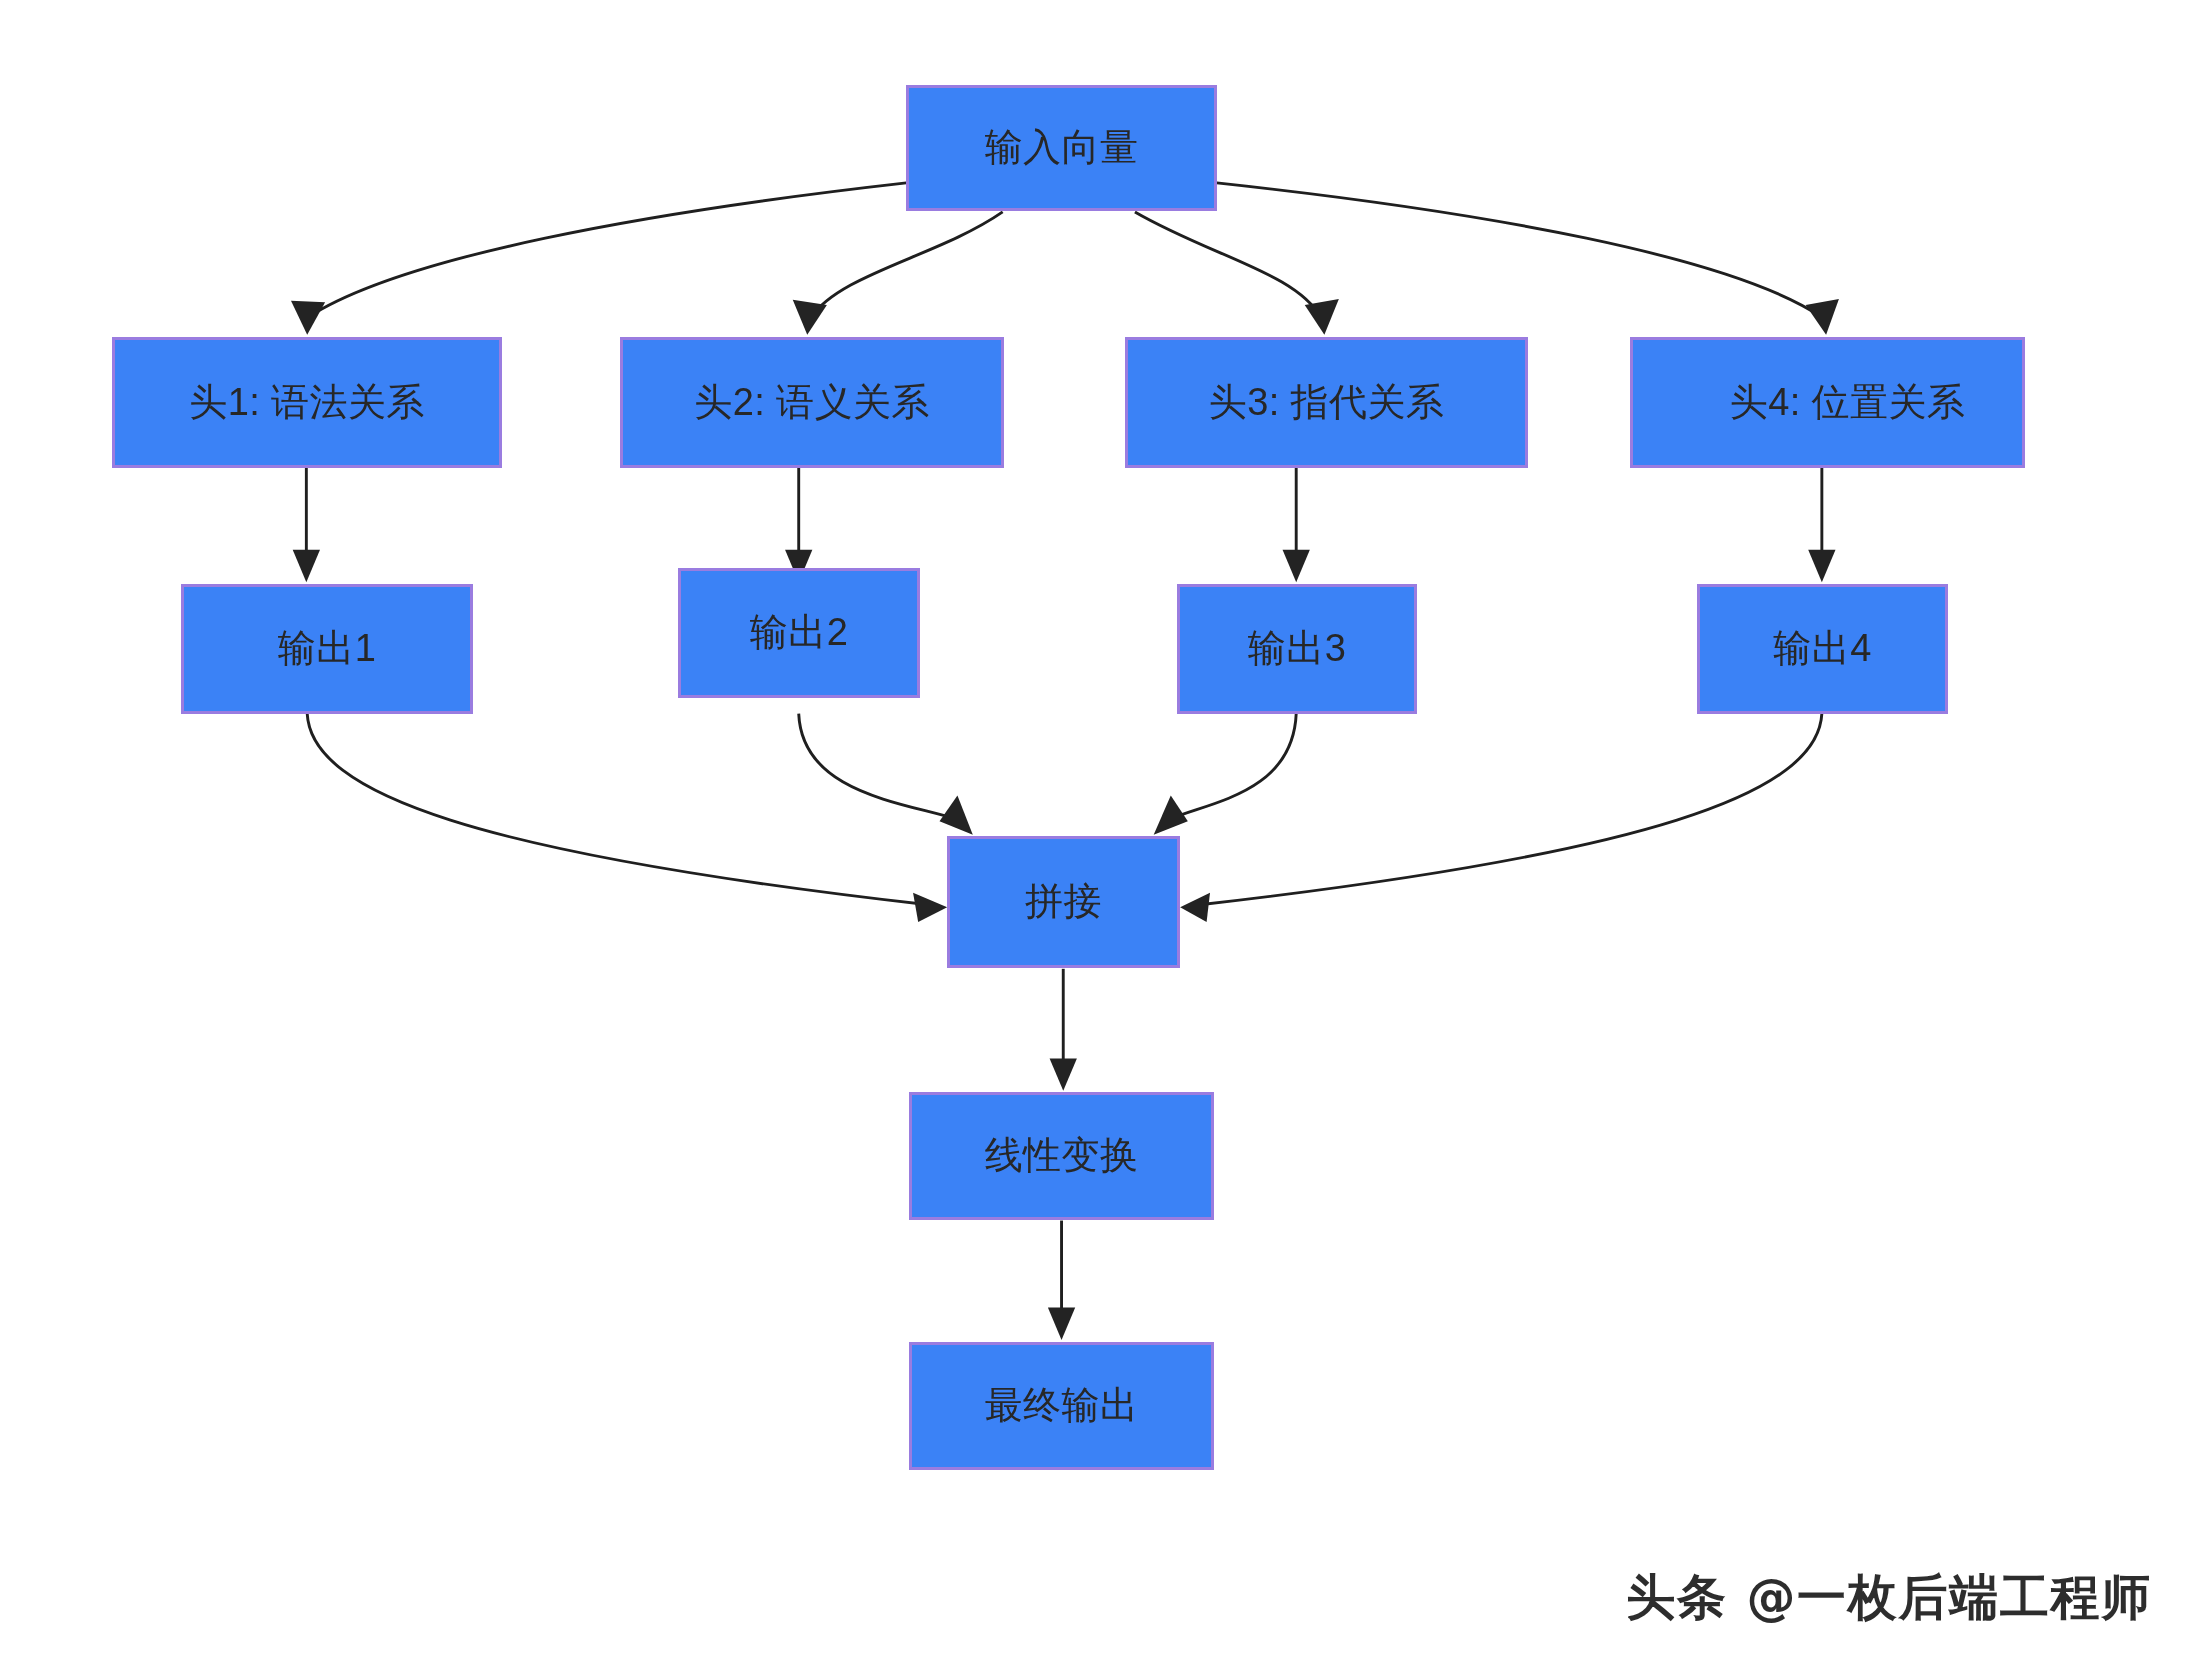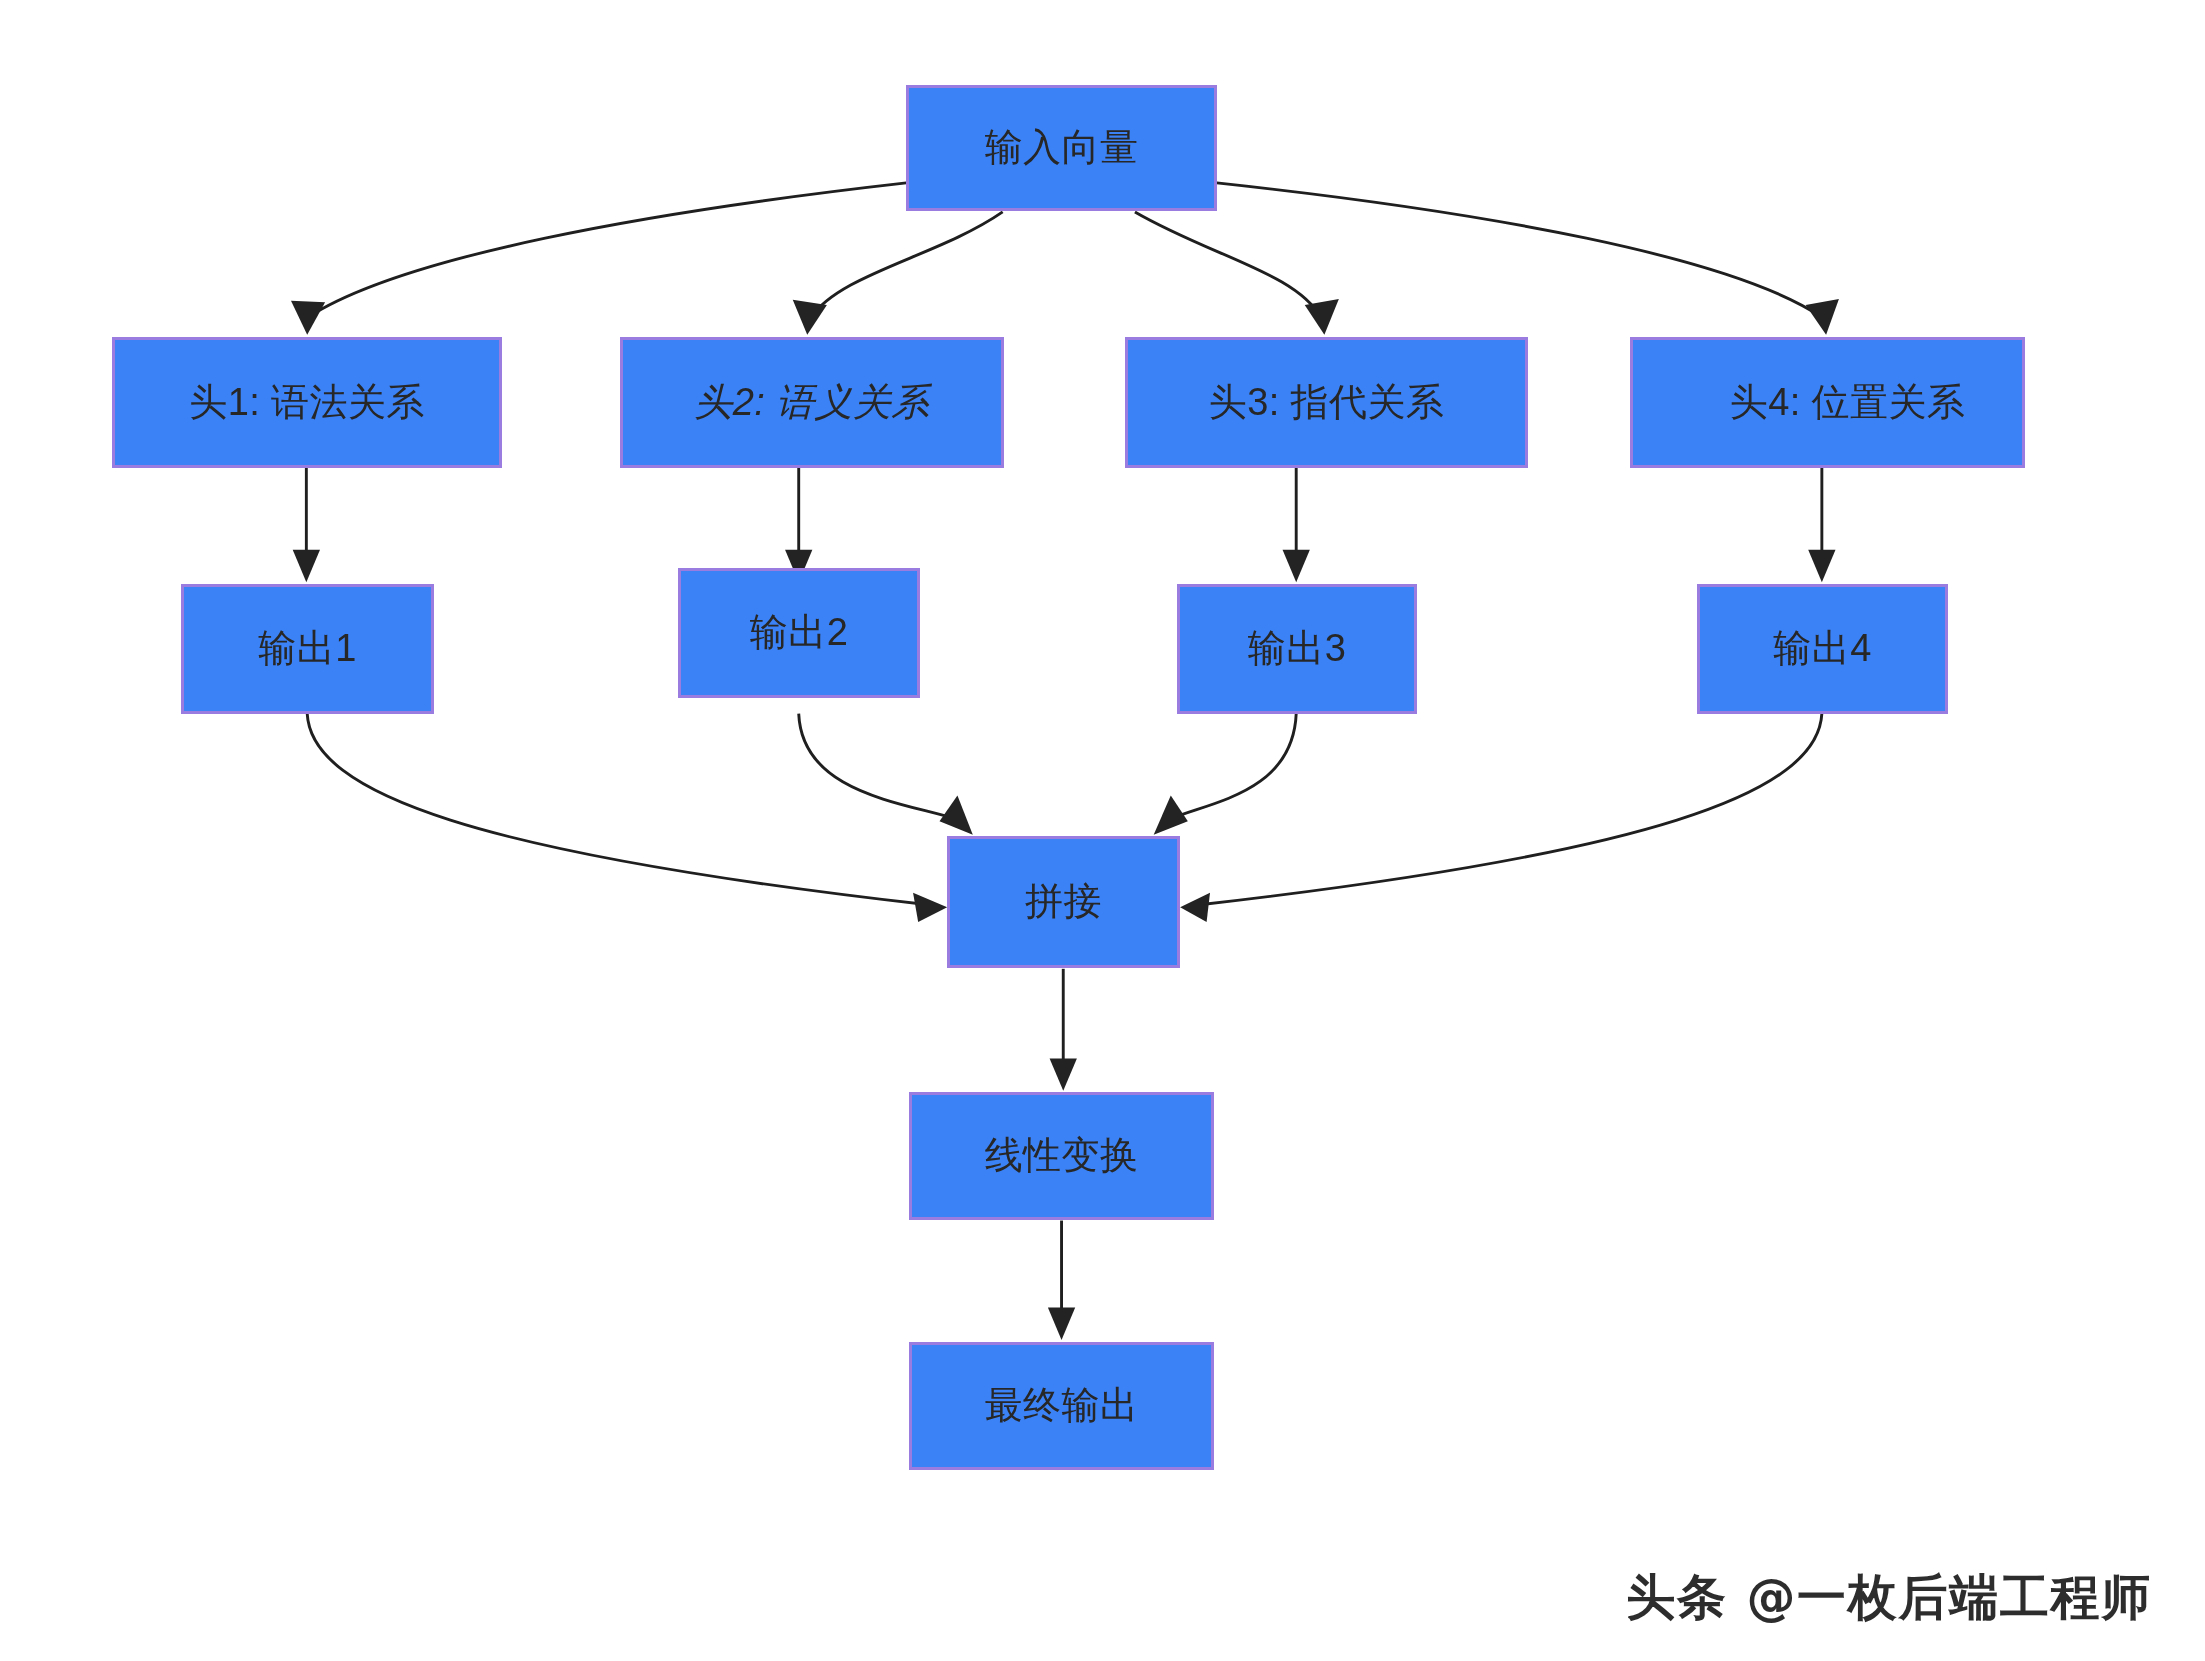--- a/index.html
+++ b/index.html
@@ -149,33 +149,33 @@
   </svg>
 
   <div class="node" style="left:906px; top:85px; width:311px; height:126px;">
     <span>输入向量</span>
   </div>
 
   <div class="node" style="left:112px; top:337px; width:390px; height:131px;">
     <span>头1: 语法关系</span>
   </div>
 
-  <div class="node" style="left:620px; top:337px; width:384px; height:131px;font-style:italic;">
+  <div class="node" style="left:620px; top:337px; width:384px; height:131px;">
     <span>头2: 语义关系</span>
   </div>
 
   <div class="node" style="left:1125px; top:337px; width:403px; height:131px;">
     <span>头3: 指代关系</span>
   </div>
 
   <div class="node" style="left:1630px; top:337px; width:395px; height:131px;padding-left:40px;">
     <span>头4: 位置关系</span>
   </div>
 
-  <div class="node" style="left:181px; top:584px; width:253px; height:130px;">
+  <div class="node" style="left:181px; top:584px; width:292px; height:130px;">
     <span>输出1</span>
   </div>
 
   <div class="node" style="left:678px; top:568px; width:242px; height:130px;">
     <span>输出2</span>
   </div>
 
   <div class="node" style="left:1177px; top:584px; width:240px; height:130px;">
     <span>输出3</span>
   </div>

